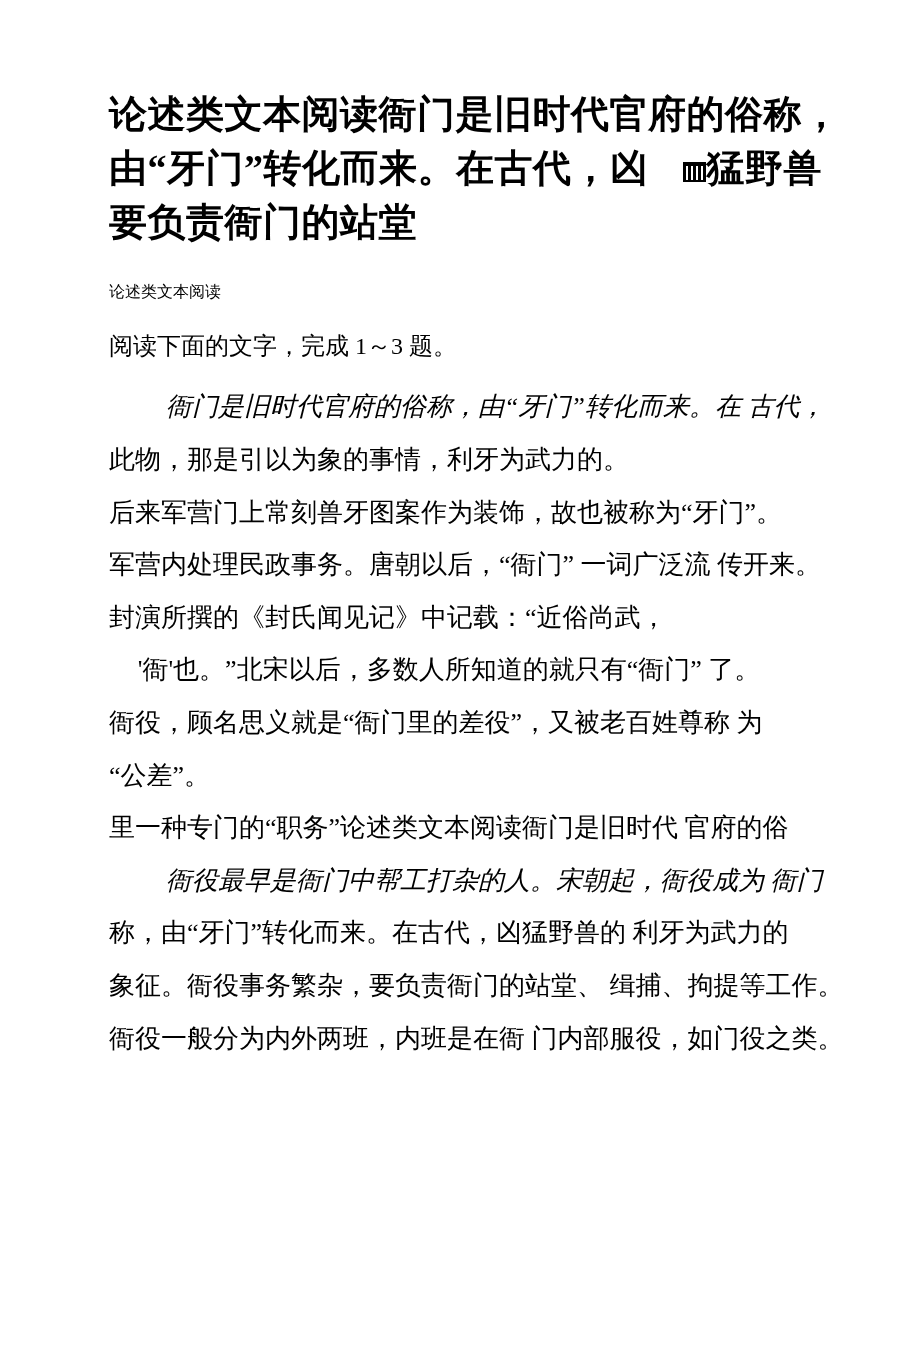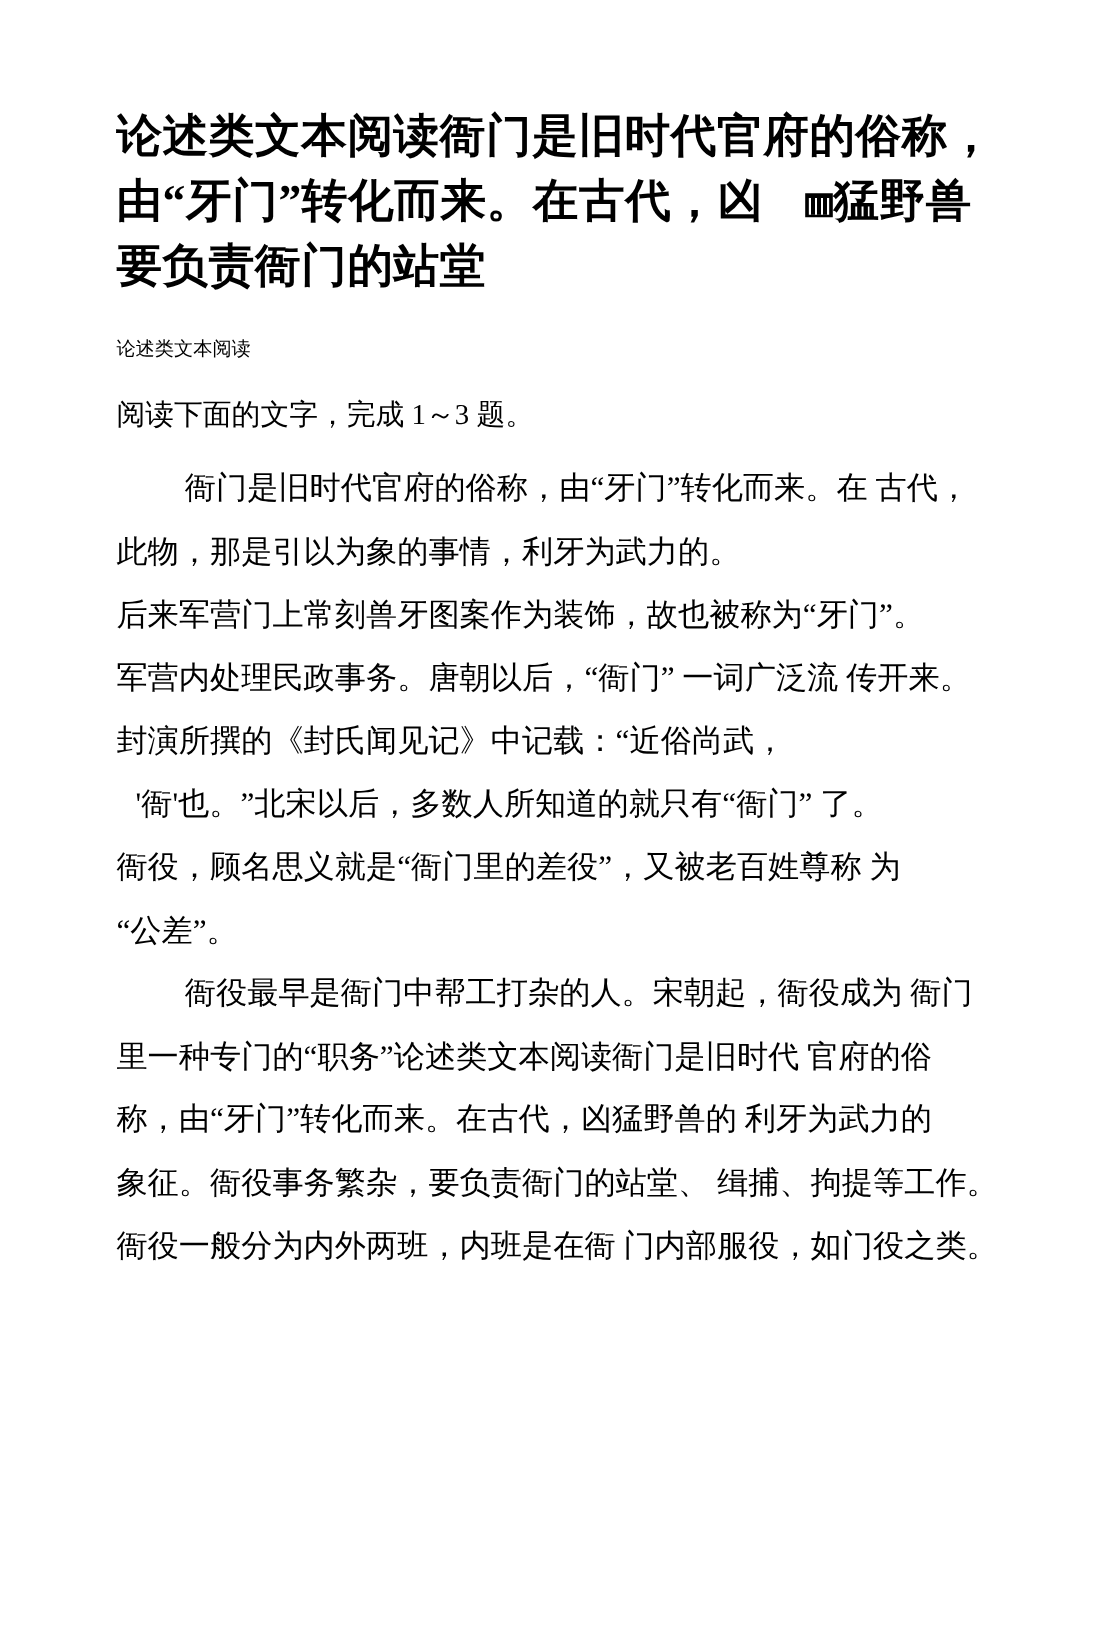--- a/index.html
+++ b/index.html
@@ -13,20 +13,21 @@
     overflow: hidden;
     color: #000000;
     font-family: "Liberation Serif", "DejaVu Serif", serif;
   }
   .page {
     box-sizing: border-box;
     width: 846px;
     height: 1361px;
     padding: 62px 85px 0 97px;
     background: #ffffff;
+    margin-left: 12px;
   }
   .title {
     font-size: 38px;
     font-weight: 700;
     line-height: 54px;
     letter-spacing: 0.5px;
     color: #000000;
   }
   .title-line {
     white-space: pre;
@@ -59,23 +60,25 @@
   .body-text {
     margin-top: 20px;
     font-size: 26px;
     line-height: 52.6px;
   }
   .line {
     white-space: pre;
   }
   .indent2 {
     text-indent: 57px;
+    font-style: italic;
   }
   .indent-half {
     text-indent: 16px;
+    text-align: center;
   }
 </style>
 </head>
 <body>
 
 <div class="page">
 
   <h1 class="title">
     <div class="title-line">论述类文本阅读衙门是旧时代官府的俗称，</div>
     <div class="title-line"><span>由“牙门”转化而来。在古代，凶</span><span class="glyph-box"></span><span>猛野兽</span></div>
@@ -88,20 +91,20 @@
 
   <div class="body-text">
     <div class="line indent2">衙门是旧时代官府的俗称，由“牙门”转化而来。在 古代，</div>
     <div class="line">此物，那是引以为象的事情，利牙为武力的。</div>
     <div class="line">后来军营门上常刻兽牙图案作为装饰，故也被称为“牙门”。</div>
     <div class="line">军营内处理民政事务。唐朝以后，“衙门” 一词广泛流 传开来。</div>
     <div class="line">封演所撰的《封氏闻见记》中记载：“近俗尚武，</div>
     <div class="line indent-half">'衙'也。”北宋以后，多数人所知道的就只有“衙门” 了。</div>
     <div class="line">衙役，顾名思义就是“衙门里的差役”，又被老百姓尊称 为</div>
     <div class="line">“公差”。</div>
+    <div class="line">里一种专门的“职务”论述类文本阅读衙门是旧时代 官府的俗</div>
     <div class="line indent2">衙役最早是衙门中帮工打杂的人。宋朝起，衙役成为 衙门</div>
-    <div class="line">里一种专门的“职务”论述类文本阅读衙门是旧时代 官府的俗</div>
     <div class="line">称，由“牙门”转化而来。在古代，凶猛野兽的 利牙为武力的</div>
     <div class="line">象征。衙役事务繁杂，要负责衙门的站堂、 缉捕、拘提等工作。</div>
     <div class="line">衙役一般分为内外两班，内班是在衙 门内部服役，如门役之类。</div>
   </div>
 
 </div>
 
 </body></html>

